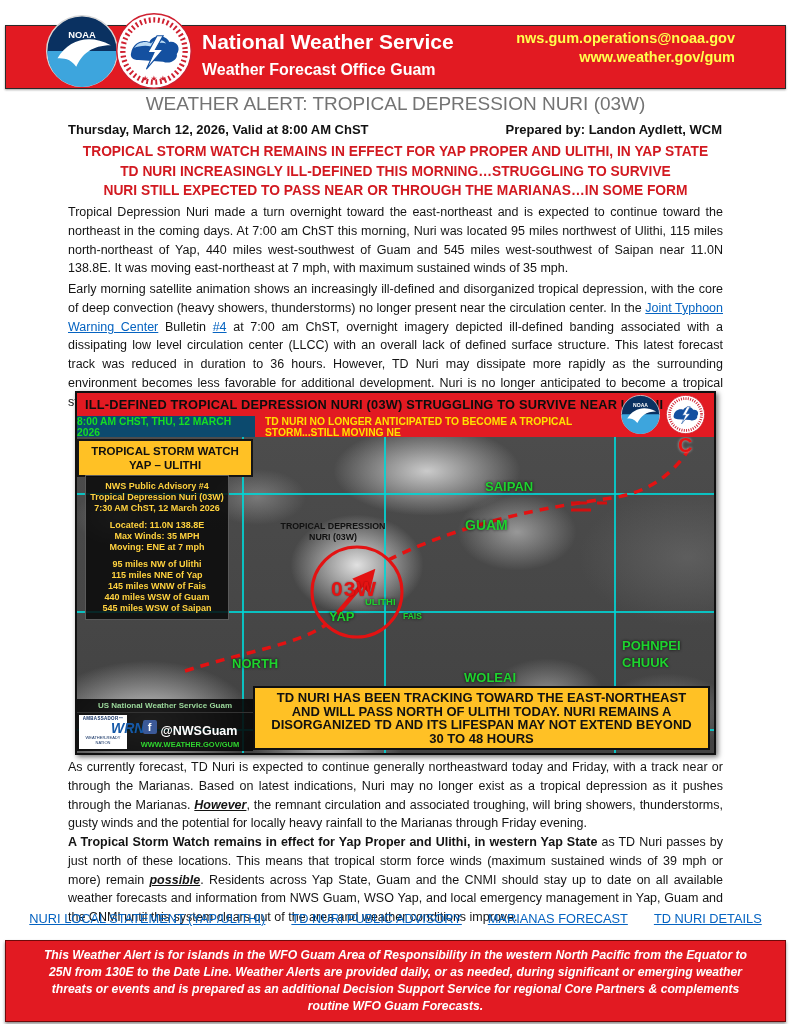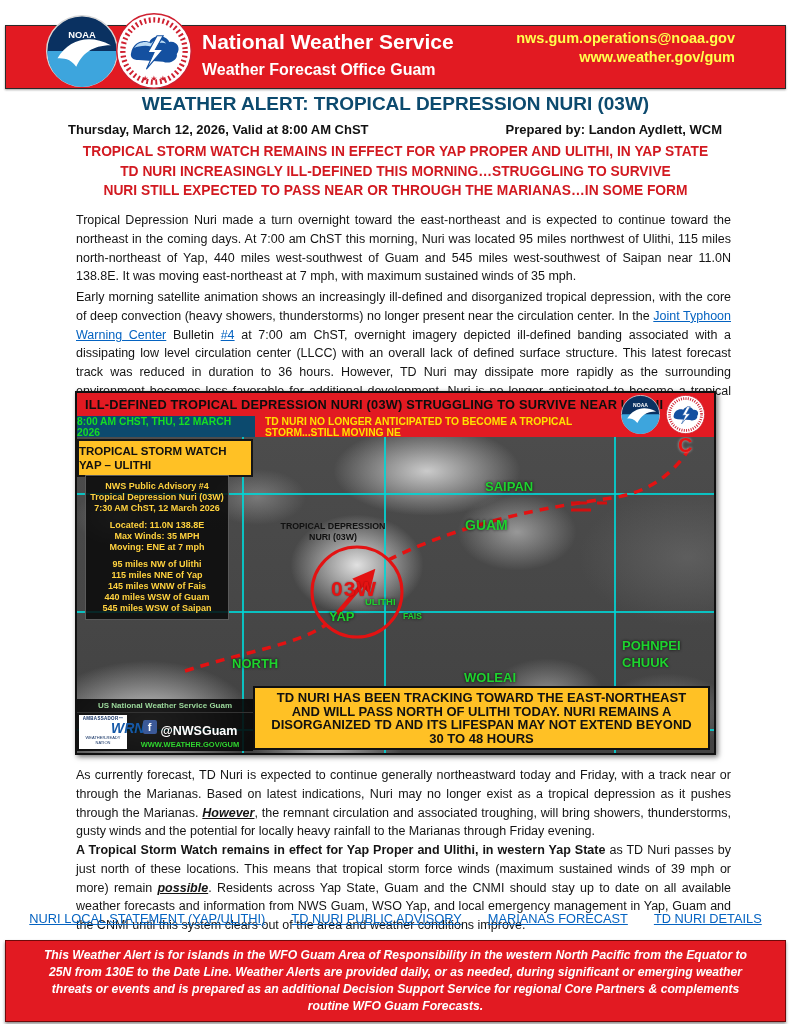--- a/index.html
+++ b/index.html
@@ -8,27 +8,27 @@
   
   .banner{position:absolute;top:25px;left:5px;right:5px;height:62px;background:#e21a22;border:1px solid #2a2a2a;box-shadow:0 1px 2px rgba(0,0,0,.35);}
   .noaa-logo{position:absolute;left:40px;top:-11px;width:72px;height:72px;}
   .nws-logo{position:absolute;left:110px;top:-13px;width:76px;height:76px;}
   .org-block{position:absolute;left:196px;top:4px;color:#fff;}
   .org-line1{font-size:21px;font-weight:bold;}
   .org-line2{font-size:16px;font-weight:bold;margin-top:7px;}
   .contact-block{position:absolute;right:50px;top:3px;text-align:right;color:#ffff4d;font-weight:bold;font-size:14.5px;line-height:18.5px;}
 
   
-  .page-title{position:absolute;top:93px;left:0;right:0;text-align:center;color:#0c4a6e;font-size:19px;font-weight:bold;}
+  .page-title{position:absolute;top:93px;left:0;right:0;text-align:center;color:#737373;font-size:19px;font-weight:normal;}
   .meta-row{position:absolute;top:122px;left:68px;right:69px;display:flex;justify-content:space-between;font-size:13px;font-weight:bold;color:#111;}
   .alert-headlines{position:absolute;top:142px;left:40px;right:40px;text-align:center;}
   .alert-line{color:#d21920;font-weight:bold;font-size:13.8px;line-height:19.5px;}
 
   
-  .body-para{margin:8px;text-align:justify;font-size:12.5px;line-height:18.8px;color:#141414;}
+  .body-para{margin:0;text-align:justify;font-size:12.5px;line-height:18.8px;color:#141414;}
   #para-top-1{position:absolute;top:203px;left:68px;width:655px;}
   #para-top-2{position:absolute;top:280px;left:68px;width:655px;}
   #para-bottom-1{position:absolute;top:758px;left:68px;width:655px;}
   #para-bottom-2{position:absolute;top:833px;left:68px;width:655px;}
   .seg-bold{font-weight:bold;}
   .seg-emph{font-weight:bold;font-style:italic;text-decoration:underline;}
   a.seg-link{color:#0563c1;text-decoration:underline;cursor:pointer;}
 
   
   .map-block{position:absolute;top:391px;left:75px;width:637px;border:2px solid #101010;box-shadow:2px 2px 5px rgba(0,0,0,.55);background:#333;}
@@ -51,21 +51,21 @@
       radial-gradient(80px 48px at 470px 255px, rgba(195,195,195,.55), rgba(195,195,195,0) 70%),
       radial-gradient(95px 55px at 590px 275px, rgba(185,185,185,.5), rgba(185,185,185,0) 70%),
       radial-gradient(150px 95px at 610px 120px, rgba(120,120,120,.45), rgba(120,120,120,0) 72%),
       radial-gradient(60px 40px at 40px 80px, rgba(140,140,140,.5), rgba(140,140,140,0) 70%),
       linear-gradient(#4c4c4c,#424242);}
   .grid-v{position:absolute;top:0;bottom:0;width:2px;background:rgba(0,215,215,.85);}
   .grid-h{position:absolute;left:0;right:0;height:2px;background:rgba(0,215,215,.85);}
   .gv1{left:165px;} .gv2{left:307px;} .gv3{left:537px;}
   .gh1{top:56px;} .gh2{top:174px;} .gh3{top:292px;}
 
-  .watch-box{position:absolute;left:0;top:2px;width:172px;background:#ffc125;border:2px solid #151515;text-align:left;font-weight:bold;color:#111;font-size:11.5px;line-height:14px;padding:3px 0;z-index:20;}
+  .watch-box{position:absolute;left:0;top:2px;width:172px;background:#ffc125;border:2px solid #151515;text-align:center;font-weight:bold;color:#111;font-size:11.5px;line-height:14px;padding:3px 0;z-index:20;}
   .advisory-box{position:absolute;left:8px;top:38px;width:136px;background:rgba(8,8,8,.84);border:1px solid #5a5a5a;color:#ffd23f;font-weight:bold;font-size:9px;line-height:11px;text-align:center;padding:5px 3px;z-index:20;}
   .adv-group{margin-bottom:6px;}
   .adv-group:last-child{margin-bottom:0;}
 
   .storm-label{position:absolute;left:198px;top:84px;width:116px;text-align:center;color:#101010;font-weight:bold;font-size:8.8px;line-height:11px;z-index:15;}
   .storm-id{position:absolute;left:254px;top:140px;color:#e51212;font-weight:bold;font-size:21px;letter-spacing:1px;text-shadow:0 0 2px rgba(0,0,0,.45);z-index:15;}
 
   .map-label{position:absolute;color:#1ed32e;font-weight:bold;text-shadow:0 0 3px rgba(0,0,0,.9);z-index:15;}
   .lbl-saipan{left:408px;top:42px;font-size:13px;}
   .lbl-guam{left:388px;top:80px;font-size:14px;}

